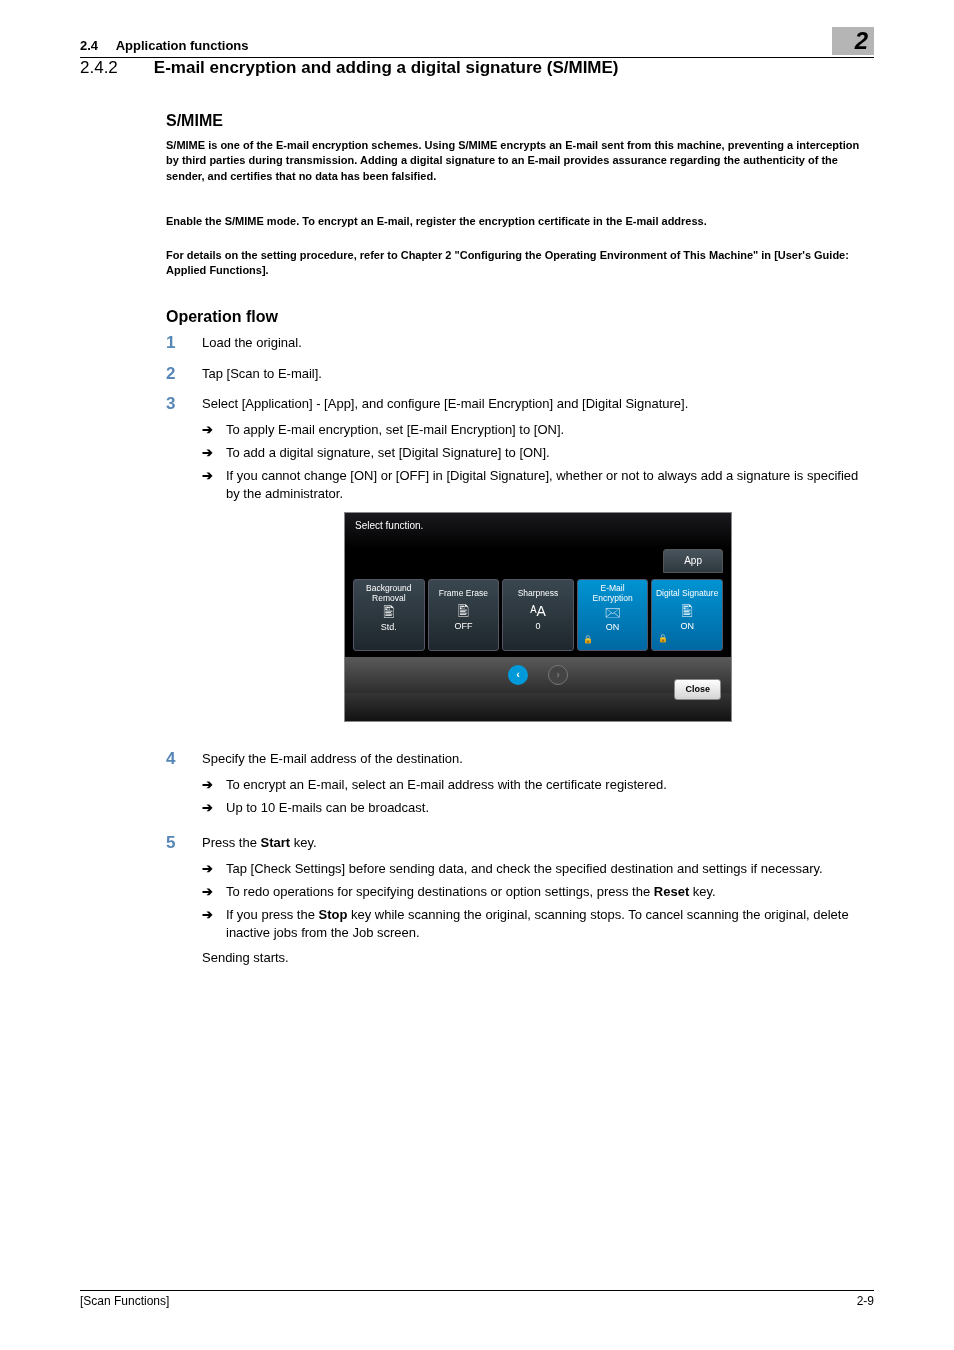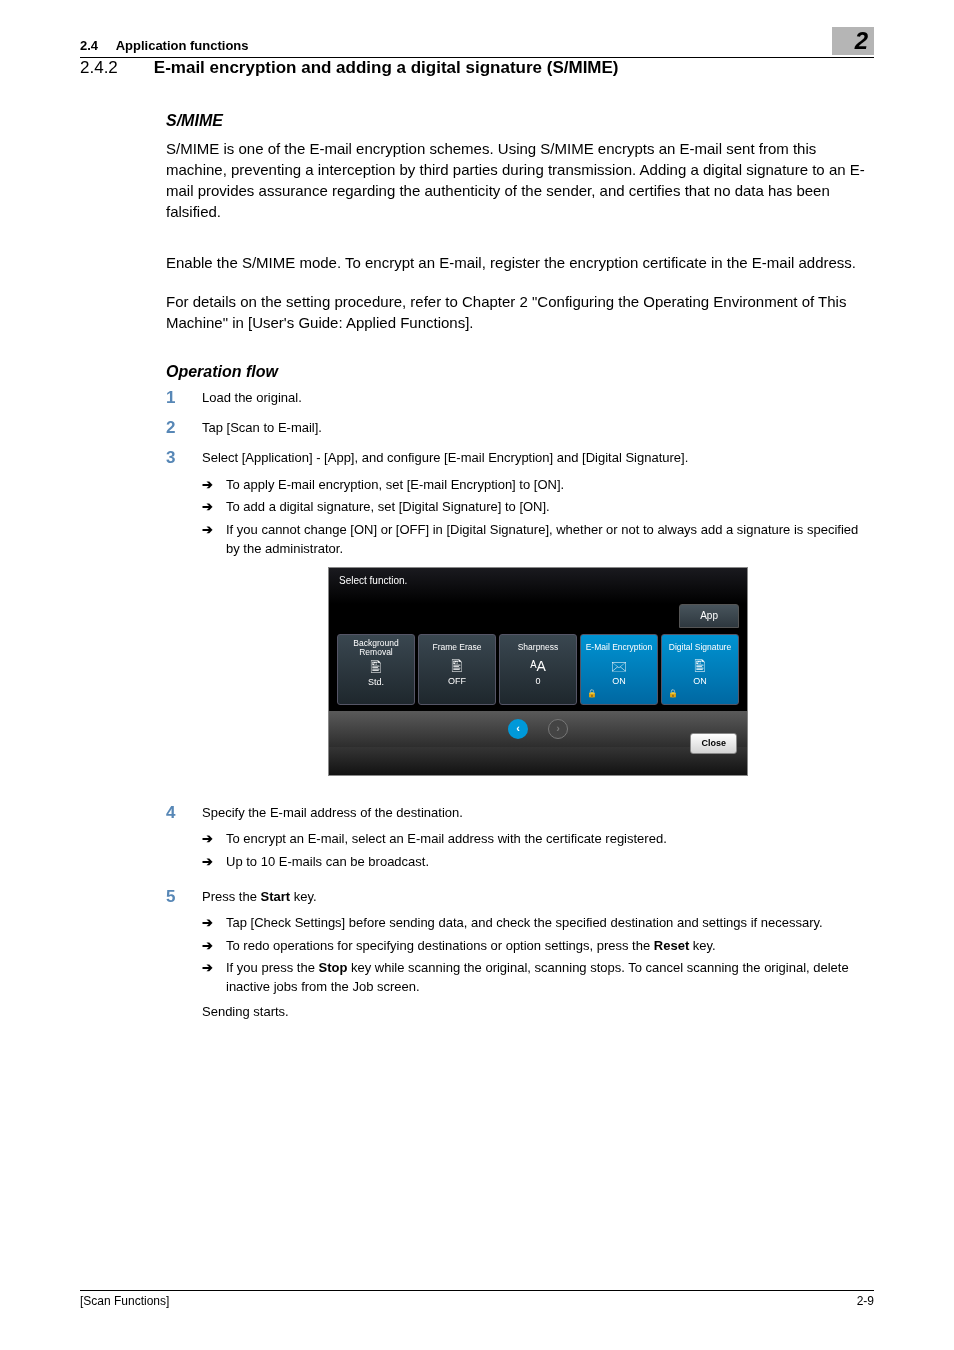--- a/index.html
+++ b/index.html
@@ -58,26 +58,26 @@
       font-size: 17px;
       font-weight: bold;
     }
     .content {
       margin-left: 86px;
     }
     .h3 {
       font-size: 16px;
       font-weight: bold;
       margin-bottom: 8px;
-      font-style: italic;
     }
     .body-text {
-      font-size: 15px;
+      font-size: 11px;
       line-height: 1.4;
       margin-bottom: 18px;
+      font-weight: bold;
     }
     .spacer {
       height: 12px;
     }
     .ol {
       list-style: none;
     }
     .ol-item {
       display: flex;
       gap: 22px;
@@ -109,21 +109,21 @@
     .arrow-bullet {
       font-weight: bold;
       flex-shrink: 0;
       width: 14px;
     }
     .bold {
       font-weight: bold;
     }
     
     .screenshot {
-      width: 420px;
+      width: 388px;
       margin: 8px auto 16px auto;
       border: 1px solid #888;
       background: #101018;
     }
     .ss-top {
       background: linear-gradient(#1a1a1f, #000);
       color: #fff;
       font-size: 10px;
       padding: 6px 10px 16px 10px;
     }

